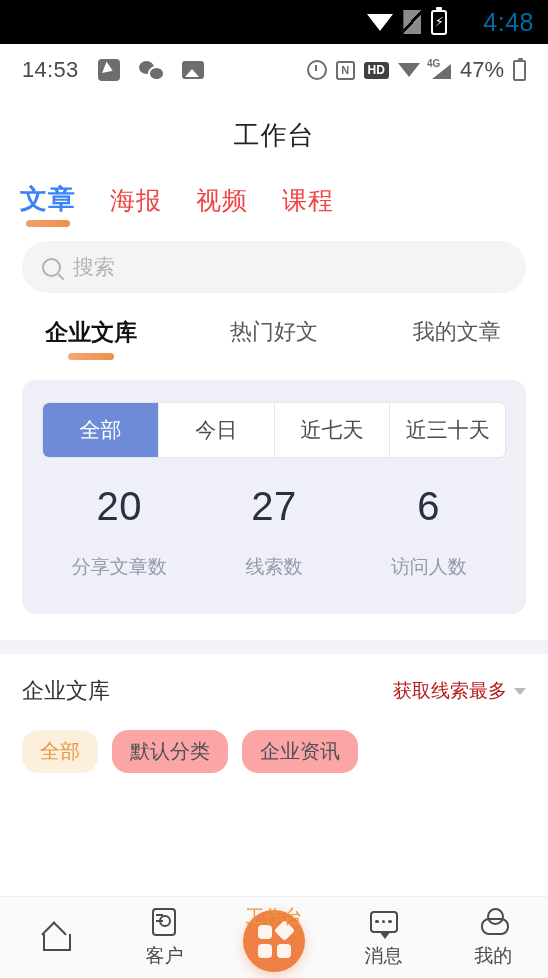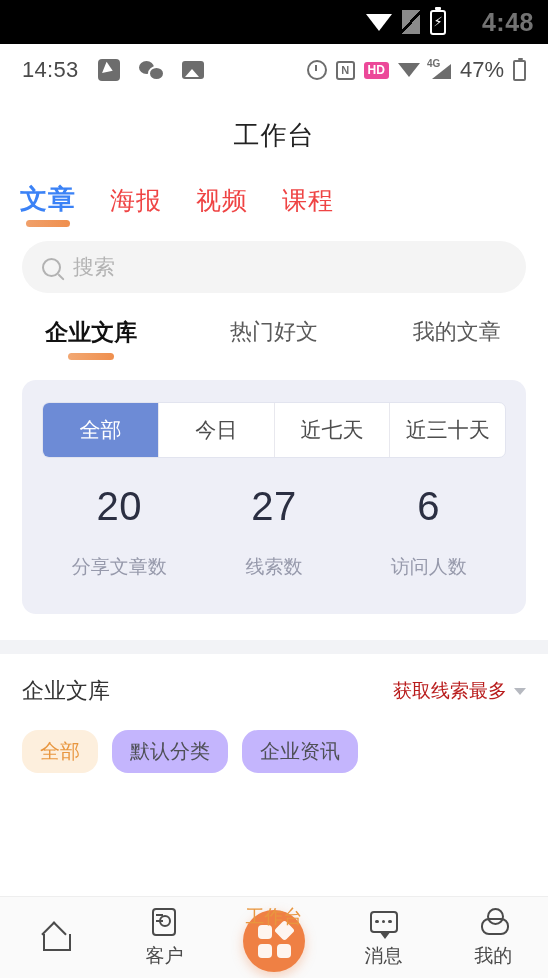--- a/index.html
+++ b/index.html
@@ -8,21 +8,21 @@
     font-family:"Liberation Sans","DejaVu Sans",sans-serif;
     background:#ffffff; overflow:hidden;
   }
   .phone { position:relative; width:548px; height:978px; background:#fff; }
 
   
   .sysbar {
     height:44px; background:#000; display:flex; align-items:center;
     justify-content:flex-end; padding:0 14px; gap:10px;
   }
-  .sysbar .t { color:#737373; font-size:25px; font-weight:700; letter-spacing:.5px;margin-left:26px; }
+  .sysbar .t { color:#0369a1; font-size:25px; font-weight:400; letter-spacing:.5px;margin-left:26px; }
   .ic-wifi-w { width:26px; height:19px; position:relative; }
   .ic-wifi-w::after{
     content:""; position:absolute; left:0; top:1px;
     border-left:13px solid transparent; border-right:13px solid transparent;
     border-top:17px solid #fff;
   }
   .ic-sim-w { width:18px; height:24px; position:relative; }
   .ic-sim-w::before{
     content:""; position:absolute; inset:0; background:#8a8a8a;
     clip-path:polygon(0 0,100% 0,100% 100%,0 100%);
@@ -57,21 +57,21 @@
   .wechat-ic { width:24px; height:18px; position:relative; }
   .wechat-ic::before{ content:""; position:absolute; left:0; top:0; width:15px; height:13px; border-radius:50%; background:#6d6d6d; }
   .wechat-ic::after{ content:""; position:absolute; left:9px; top:5px; width:13px; height:11px; border-radius:50%; background:#6d6d6d; border:2px solid #fff; }
   .pic-ic { width:22px; height:18px; background:#6d6d6d; border-radius:3px; position:relative; }
   .pic-ic::after{ content:""; position:absolute; left:3px; bottom:2px; width:0;height:0;
     border-left:7px solid transparent;border-right:7px solid transparent;border-bottom:8px solid #fff; }
   .alarm-ic { width:20px;height:20px;border:2.5px solid #6d6d6d;border-radius:50%; position:relative; }
   .alarm-ic::after{ content:"";position:absolute;left:6px;top:3px;width:2px;height:6px;background:#6d6d6d; }
   .nfc-ic { width:19px;height:19px;border:2.5px solid #6d6d6d;border-radius:3px;
     display:flex;align-items:center;justify-content:center;font-size:11px;font-weight:700;color:#6d6d6d; }
-  .hd-ic { background:#ec4899;color:#fff;font-size:12px;font-weight:700;padding:1px 4px;border-radius:3px;line-height:1.25; }
+  .hd-ic { background:#404040;color:#fff;font-size:12px;font-weight:700;padding:1px 4px;border-radius:3px;line-height:1.25; }
   .wifi-ic { width:22px;height:16px;position:relative; }
   .wifi-ic::after{ content:"";position:absolute;left:0;top:1px;
     border-left:11px solid transparent;border-right:11px solid transparent;border-top:14px solid #6d6d6d; }
   .sig-ic { width:22px;height:18px;position:relative; }
   .sig-ic::after{ content:"";position:absolute;right:0;bottom:0;width:0;height:0;
     border-left:19px solid transparent;border-bottom:15px solid #6d6d6d; }
   .sig-ic .g { position:absolute;left:-2px;top:-3px;font-size:10px;font-weight:700;color:#6d6d6d; }
   .pct { font-size:22px;color:#4a4a4a; }
   .batt-ic { width:13px;height:21px;border:2px solid #6d6d6d;border-radius:2px;position:relative; }
   .batt-ic::before{ content:"";position:absolute;top:-4px;left:3px;width:5px;height:2.5px;background:#6d6d6d;border-radius:1px; }
@@ -127,21 +127,21 @@
   .divider { height:14px; background:#f2f3f6; margin-top:26px; }
 
   
   .sec-head { display:flex; align-items:center; padding:22px 22px 0; }
   .sec-title { font-size:22px; color:#333; }
   .sort { margin-left:auto; font-size:19px; color:#b91c1c; display:flex; align-items:center; gap:7px; cursor:pointer; }
   .caret { width:0;height:0;border-left:6px solid transparent;border-right:6px solid transparent;
     border-top:7px solid #b6b9c0; }
 
   .chips { display:flex; gap:14px; padding:24px 22px 0; }
-  .chip { padding:8px 18px; border-radius:16px; background:#c4b5fd; font-size:20px; color:#4f5057; cursor:pointer; }
+  .chip { padding:8px 18px; border-radius:16px; background:#fca5a5; font-size:20px; color:#4f5057; cursor:pointer; }
   .chip.active { background:#fdefdd; color:#e8963f; }
 
   
   .fab-wrap { display:flex; justify-content:center; margin-top:38px; }
   .fab {
     display:flex; align-items:center; gap:14px;
     background:linear-gradient(100deg,#f5a167,#ef7f45);
     color:#fff; font-size:24px; padding:15px 38px; border-radius:30px;
     box-shadow:0 6px 18px rgba(239,127,69,.32); cursor:pointer;
   }

